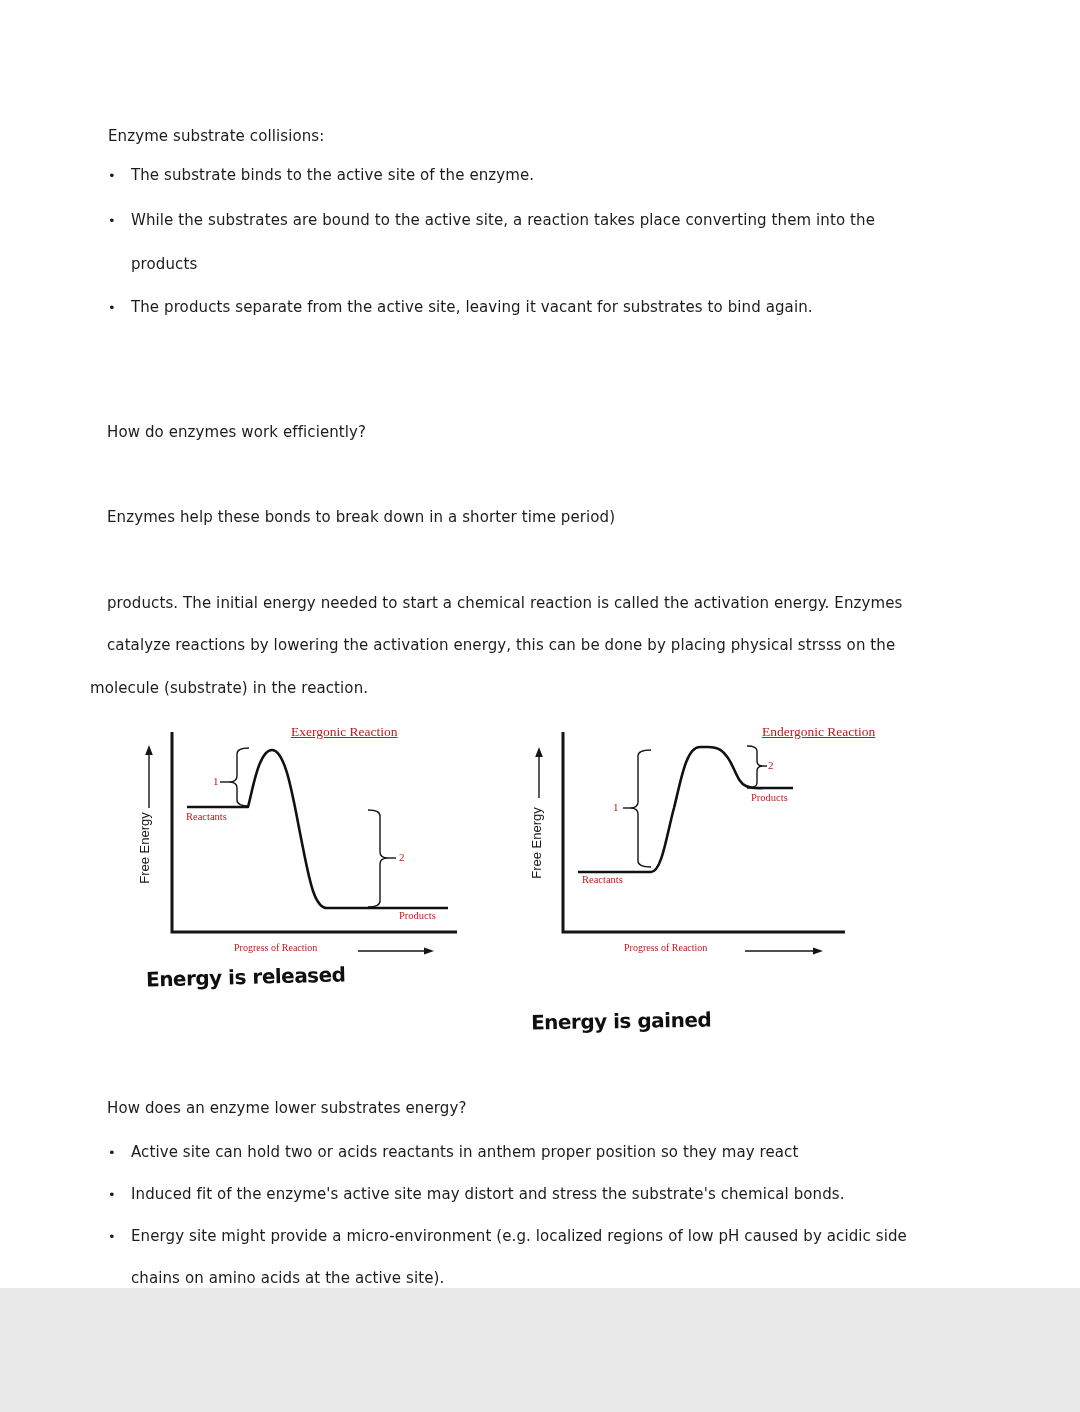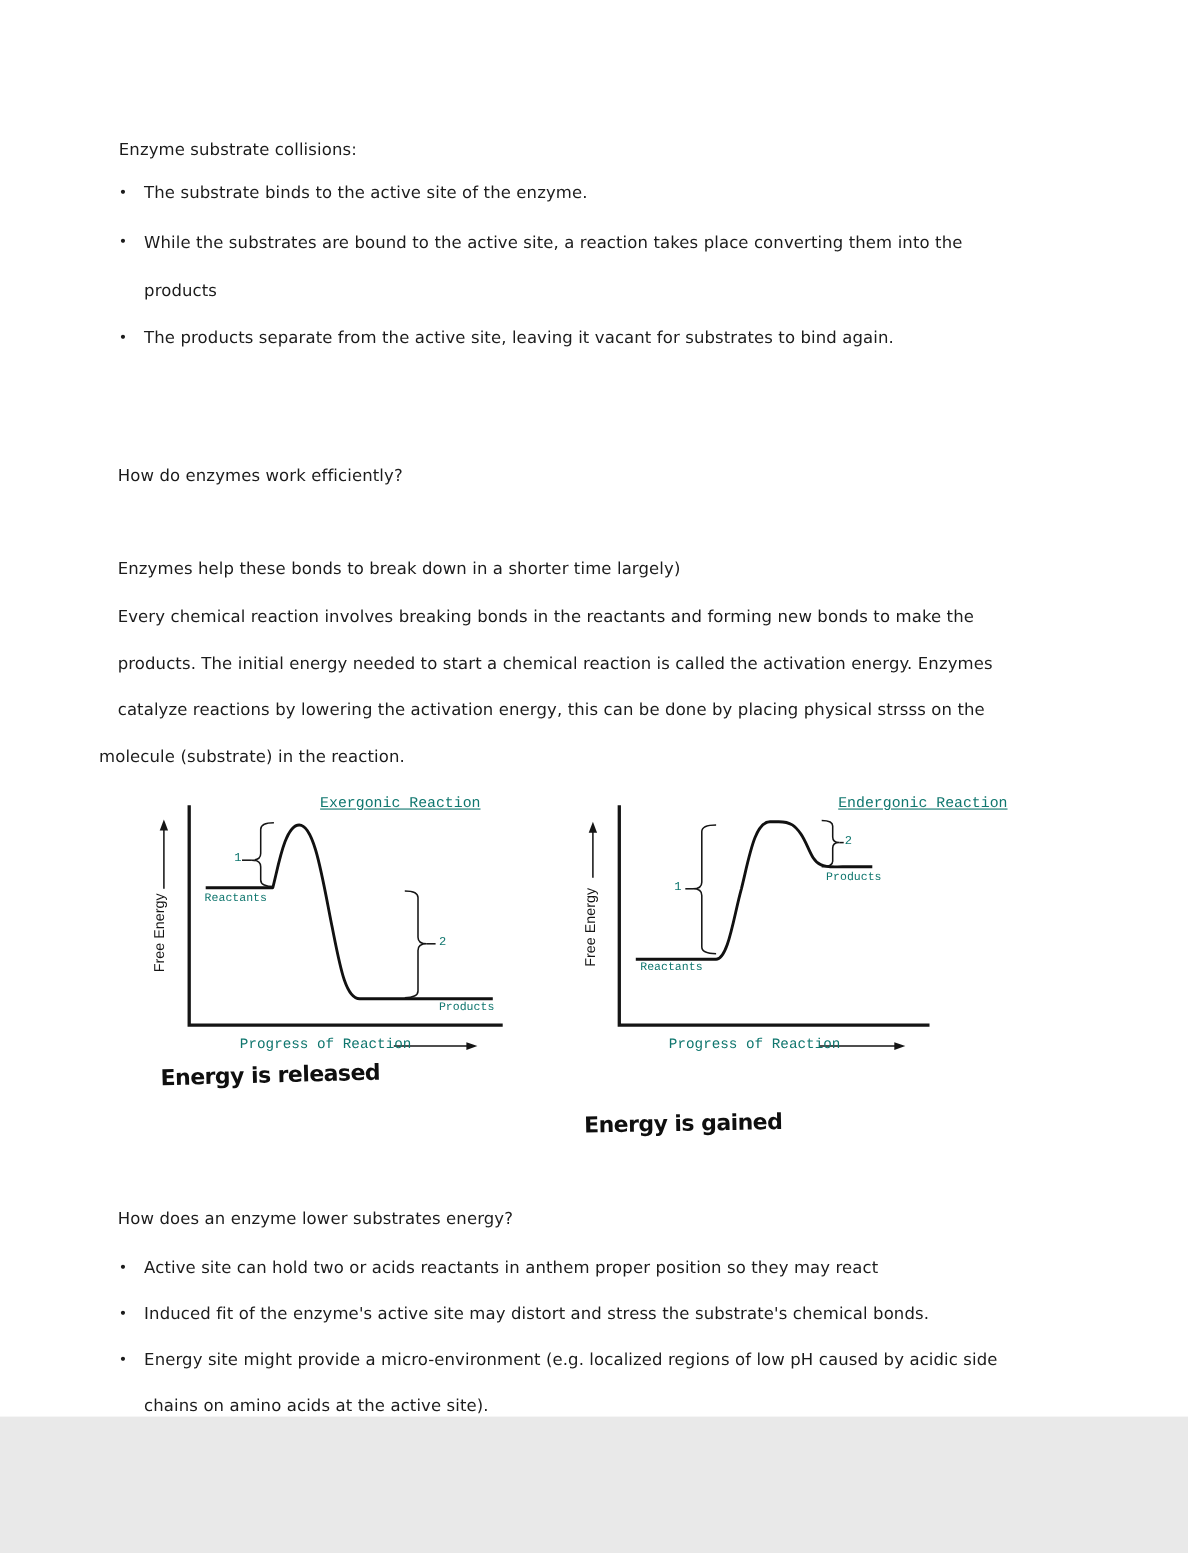--- a/index.html
+++ b/index.html
@@ -9,26 +9,26 @@
     margin:0 auto;
   }
   .note{
     position:absolute;white-space:nowrap;font-size:15px;line-height:19px;
     letter-spacing:.1px;color:#1c1c1c;
   }
   .dot{display:inline-block;width:23px;font-size:13px;vertical-align:top;}
   .diagram{position:absolute;}
   .diagram svg{position:absolute;left:0;top:0;overflow:visible;}
   .dlabel{
-    position:absolute;white-space:nowrap;color:#0f766e;
-    font-family:Liberation Mono, monospace;
+    position:absolute;white-space:nowrap;color:#b91c1c;
+    font-family:Liberation Serif, serif;
   }
   .dtitle{font-size:13.5px;text-decoration:underline;}
   .dsmall{font-size:10.5px;}
-  .daxis{font-size:13px;}
+  .daxis{font-size:10px;margin-left:16px;}
   .dnum{font-size:11px;}
   .ylab{
     position:absolute;width:80px;height:16px;text-align:center;
     transform:rotate(-90deg);transform-origin:center center;
     font-family:"Liberation Sans",sans-serif;font-size:13px;color:#151515;
   }
   .handnote{
     position:absolute;white-space:nowrap;font-size:20px;font-weight:bold;
     letter-spacing:-.5px;color:#0f0f0f;
   }
@@ -45,22 +45,21 @@
   </div>
   <div class="note" style="left:108px;top:211px">
     <span class="dot">•</span><span>While the substrates are bound to the active site, a reaction takes place converting them into the</span>
   </div>
   <div class="note" style="left:131px;top:255px">products</div>
   <div class="note" style="left:108px;top:298px">
     <span class="dot">•</span><span>The products separate from the active site, leaving it vacant for substrates to bind again.</span>
   </div>
 
   <div class="note" style="left:107px;top:423px">How do enzymes work efficiently?</div>
-  <div class="note" style="left:107px;top:508px">Enzymes help these bonds to break down in a shorter time largely)</div>
-  <div class="note" style="left:107px;top:551px">Every chemical reaction involves breaking bonds in the reactants and forming new bonds to make the</div>
+  <div class="note" style="left:107px;top:508px">Enzymes help these bonds to break down in a shorter time period)</div>
   <div class="note" style="left:107px;top:636px">catalyze reactions by lowering the activation energy, this can be done by placing physical strsss on the</div>
   <div class="note" style="left:107px;top:594px">products. The initial energy needed to start a chemical reaction is called the activation energy. Enzymes</div>
   <div class="note" style="left:90px;top:679px">molecule (substrate) in the reaction.</div>
 
   <div class="diagram" style="left:130px;top:718px;width:370px;height:250px">
     <svg width="370" height="250" viewBox="0 0 370 250">
 
       <path d="M42 14 L42 214 L327 214" fill="none" stroke="#151515" stroke-width="3"></path>
 
       <line x1="19" y1="90" x2="19" y2="34" stroke="#151515" stroke-width="1.4"></line>

